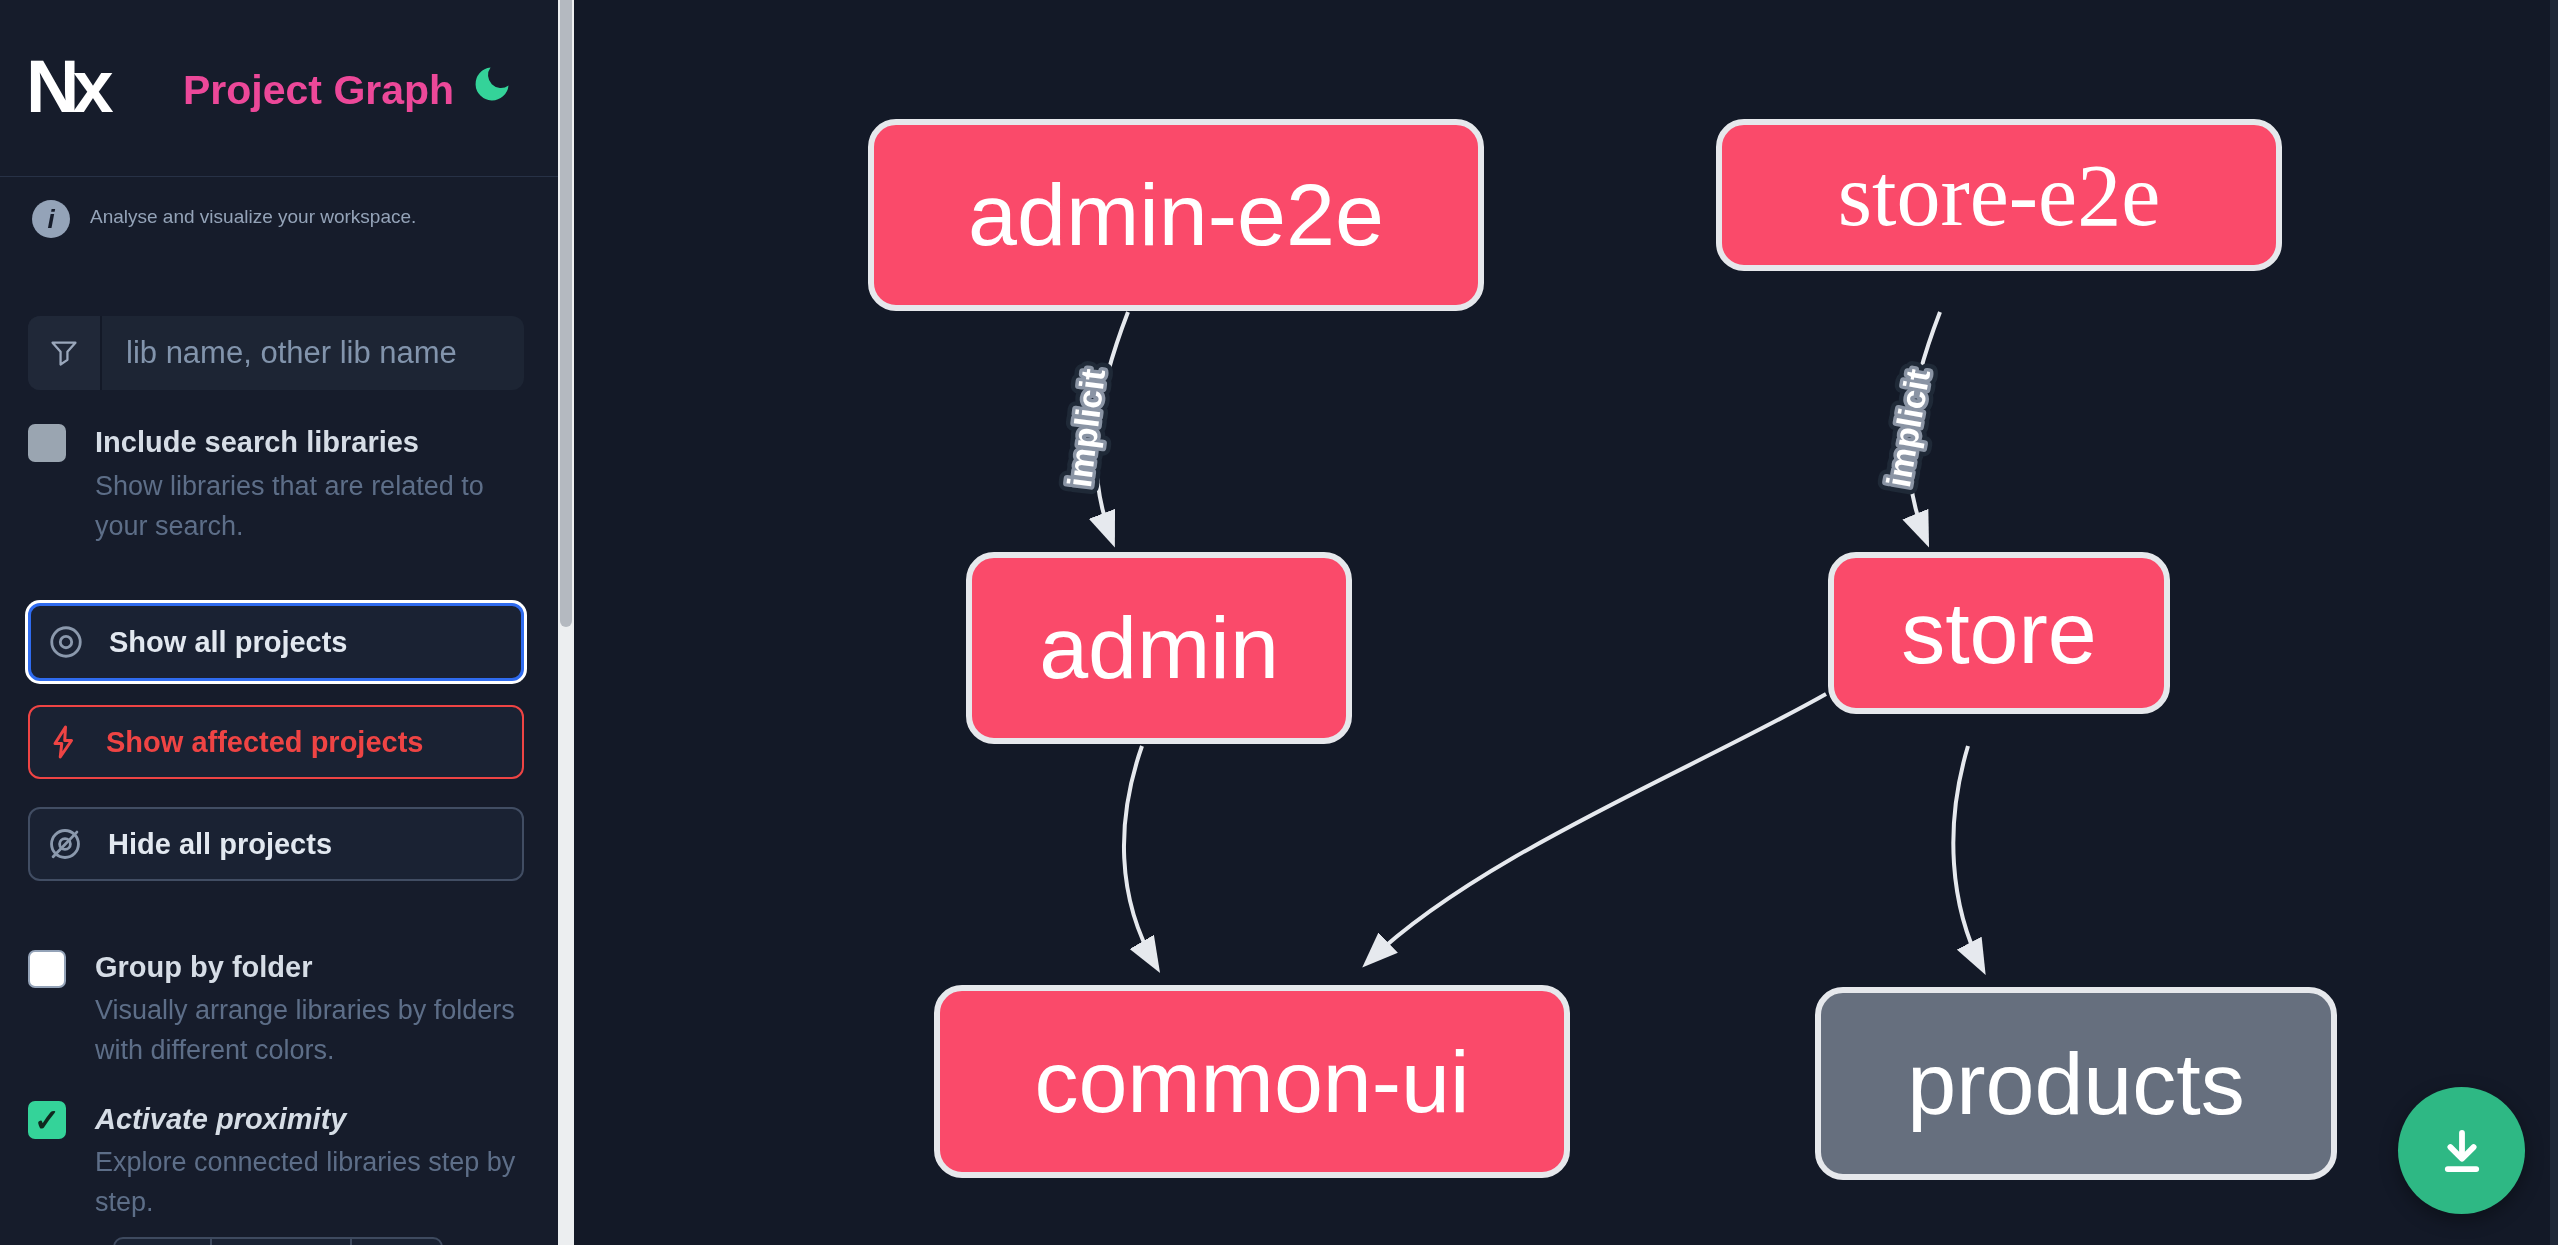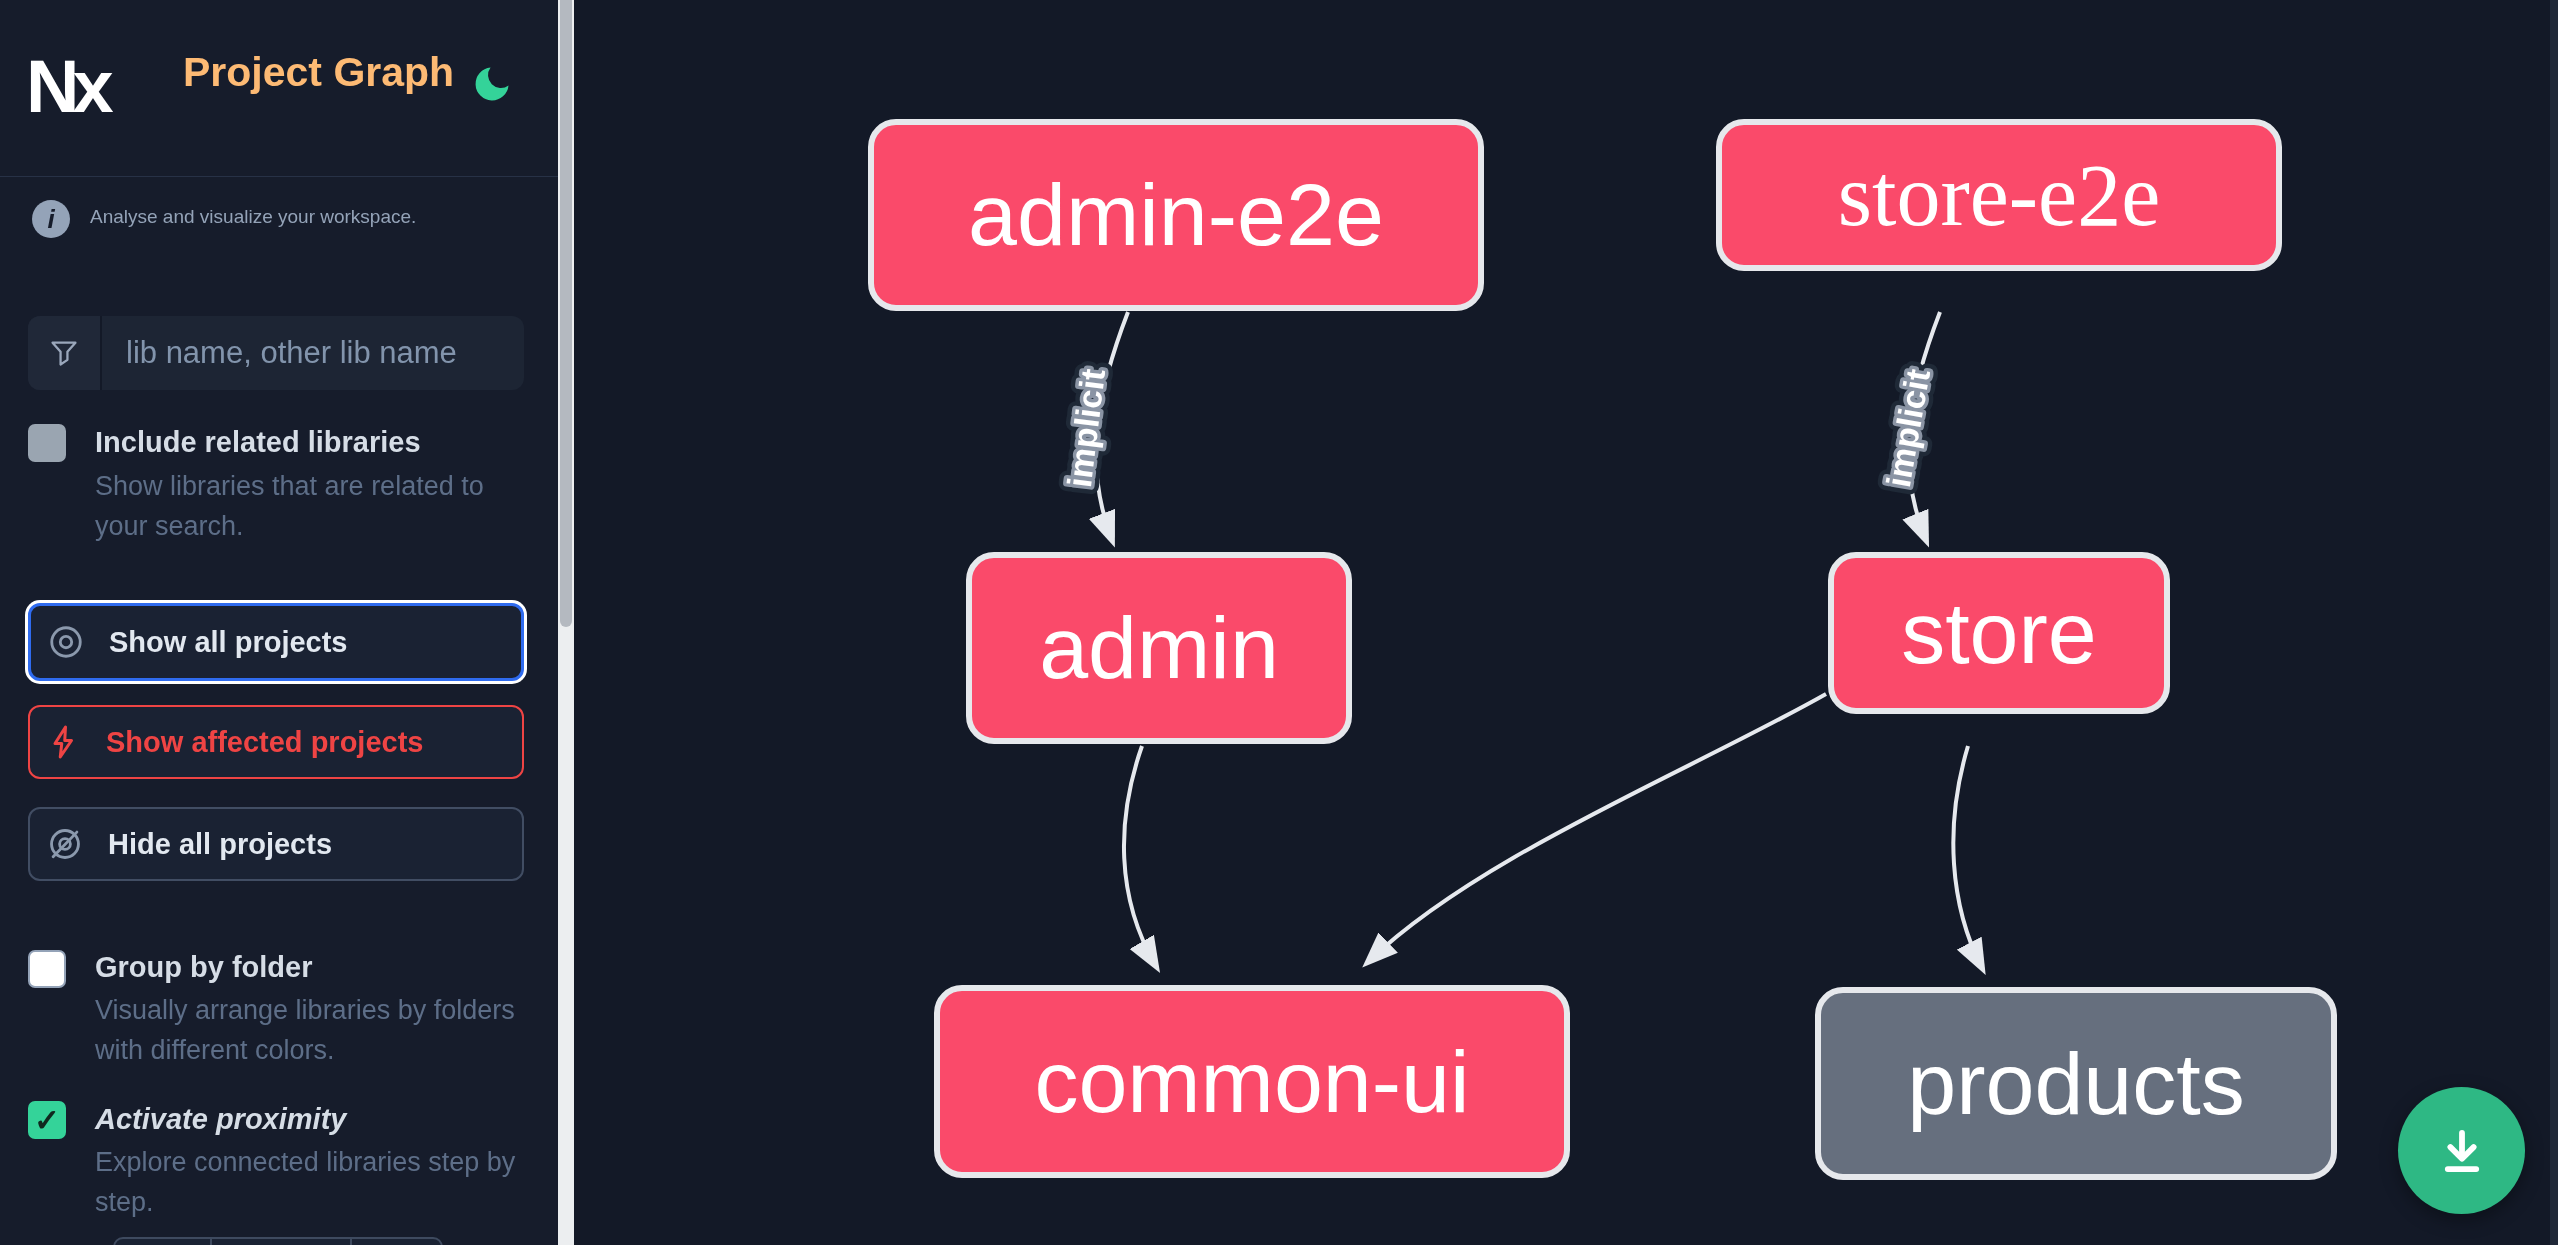--- a/index.html
+++ b/index.html
@@ -10,21 +10,21 @@
   
   #canvas { left:574px; top:0; width:1984px; height:1245px; background:#131927; z-index:0; }
   #canvas-scroll-strip { right:0; top:0; width:8px; height:1245px; background:#202838; z-index:1; }
   #edges-svg { left:0; top:0; width:2558px; height:1245px; z-index:2; pointer-events:none; }
 
   
   #sidebar { left:0; top:0; width:558px; height:1245px; background:#161c2b; z-index:3; }
   #header-divider { left:0; top:176px; width:558px; height:1px; background:#273146; }
   #logo { left:26px; top:40px; width:110px; height:92px; color:#fff; font-weight:800;
           font-size:74px; letter-spacing:-7px; display:flex; align-items:center; }
-  #app-title { left:183px; top:49px; font-size:41px; font-weight:600; color:#fdba74; }
+  #app-title { left:183px; top:67px; font-size:41px; font-weight:600; color:#ec4899; }
   #moon-btn { left:470px; top:62px; width:44px; height:44px; cursor:pointer; }
   #info-row-icon { left:32px; top:200px; width:38px; height:38px; background:#94a3b8; border-radius:50%;
                    color:#161c2b; font-weight:800; font-size:26px; font-style:italic;
                    display:flex; align-items:center; justify-content:center; }
   #info-row-icon::after { content:"i"; }
   #tagline { left:90px; top:206px; font-size:19px; color:#94a3b8; }
 
   #search-box { left:28px; top:316px; width:496px; height:74px; background:#1d2534;
                 border-radius:12px; display:flex; overflow:hidden; }
   #search-icon-cell { width:74px; height:100%; background:#202838; border-right:2px solid #131927;
@@ -132,21 +132,21 @@
   <div id="search-box" class="abs">
     <div id="search-icon-cell">
       <svg class="icon" width="32" height="32" viewBox="0 0 28 28" fill="none" stroke="#9aa7bb" stroke-width="2" stroke-linejoin="round">
         <path d="M4 5 H24 L17 13 V20 L11 24 V13 Z"></path>
       </svg>
     </div>
     <input id="search-input" type="text" placeholder="lib name, other lib name" style="">
   </div>
 
   <div class="check-row-box cb-muted abs" style="left:28px;top:424px;"></div>
-  <div class="check-label abs" style="left:95px;top:426px;">Include related libraries</div>
+  <div class="check-label abs" style="left:95px;top:426px;">Include search libraries</div>
   <div class="check-desc abs" style="left:95px;top:466px;">Show libraries that are related to your search.</div>
 
   <div id="btn-show-all" class="side-btn abs">
     <svg class="icon" width="38" height="38" viewBox="0 0 24 24" fill="none" stroke="#8b99ad" stroke-width="1.8">
       <circle cx="12" cy="12" r="9"></circle>
         <circle cx="12" cy="12" r="3.6"></circle>
     </svg>
     <span class="lbl">Show all projects</span>
   </div>
   <div id="btn-show-affected" class="side-btn abs">

